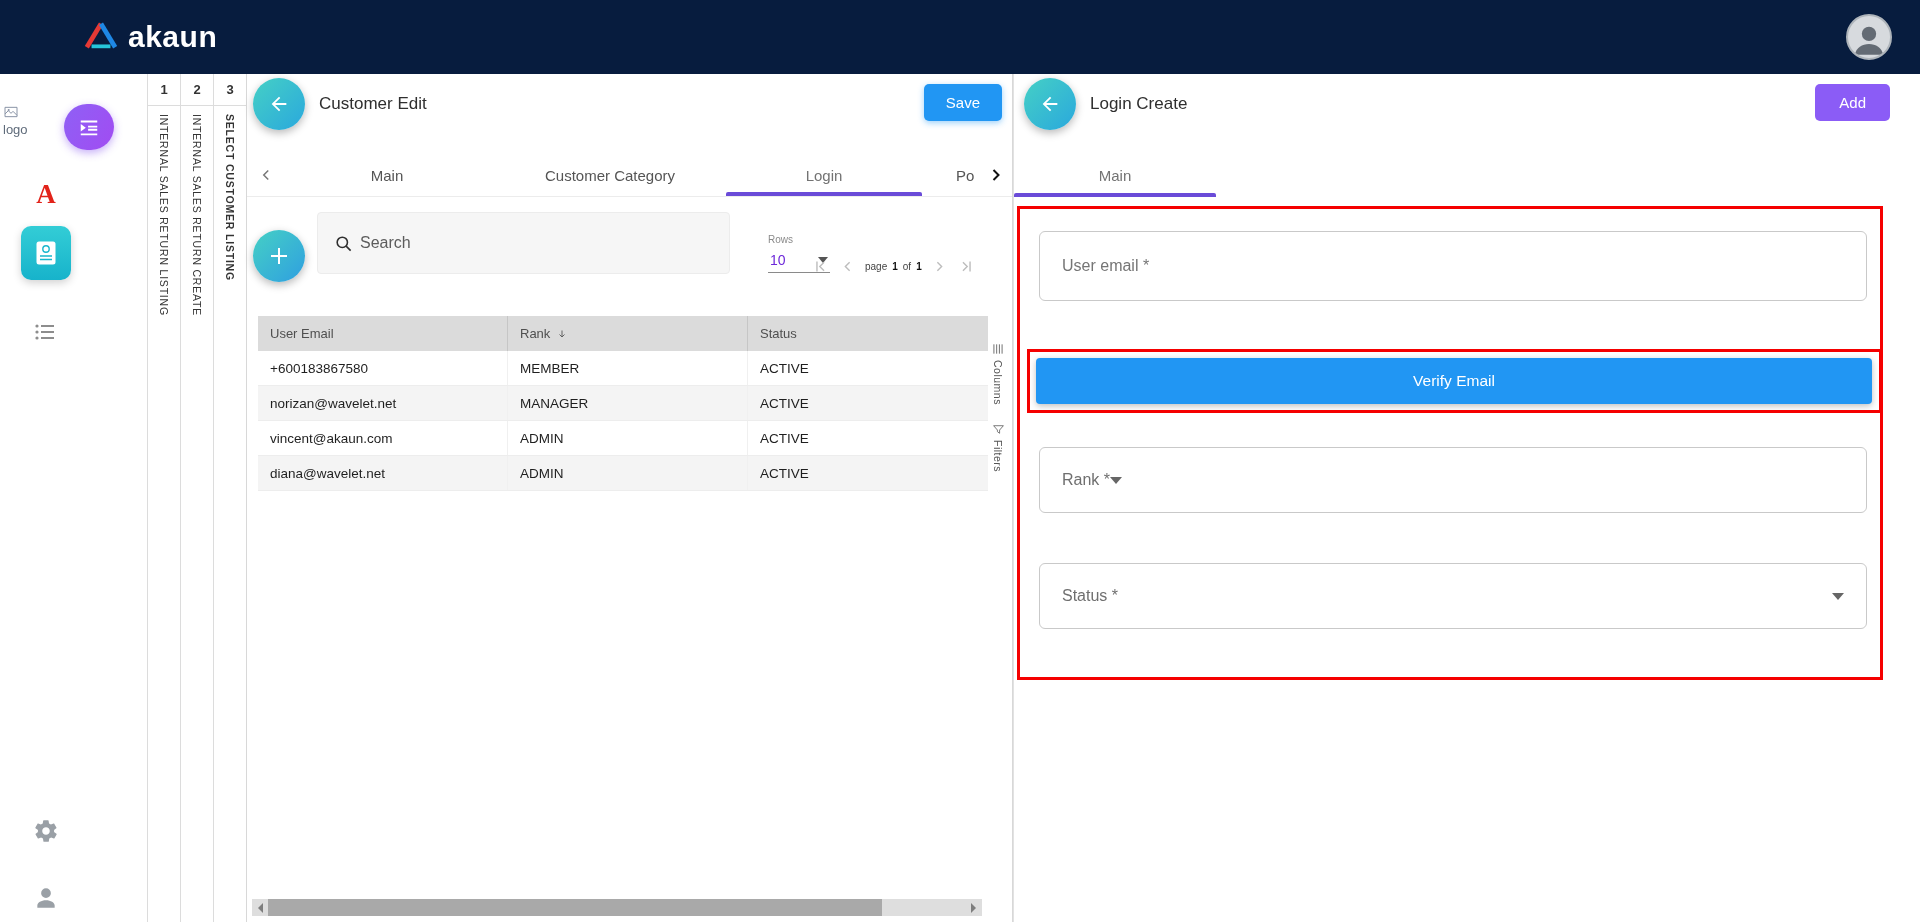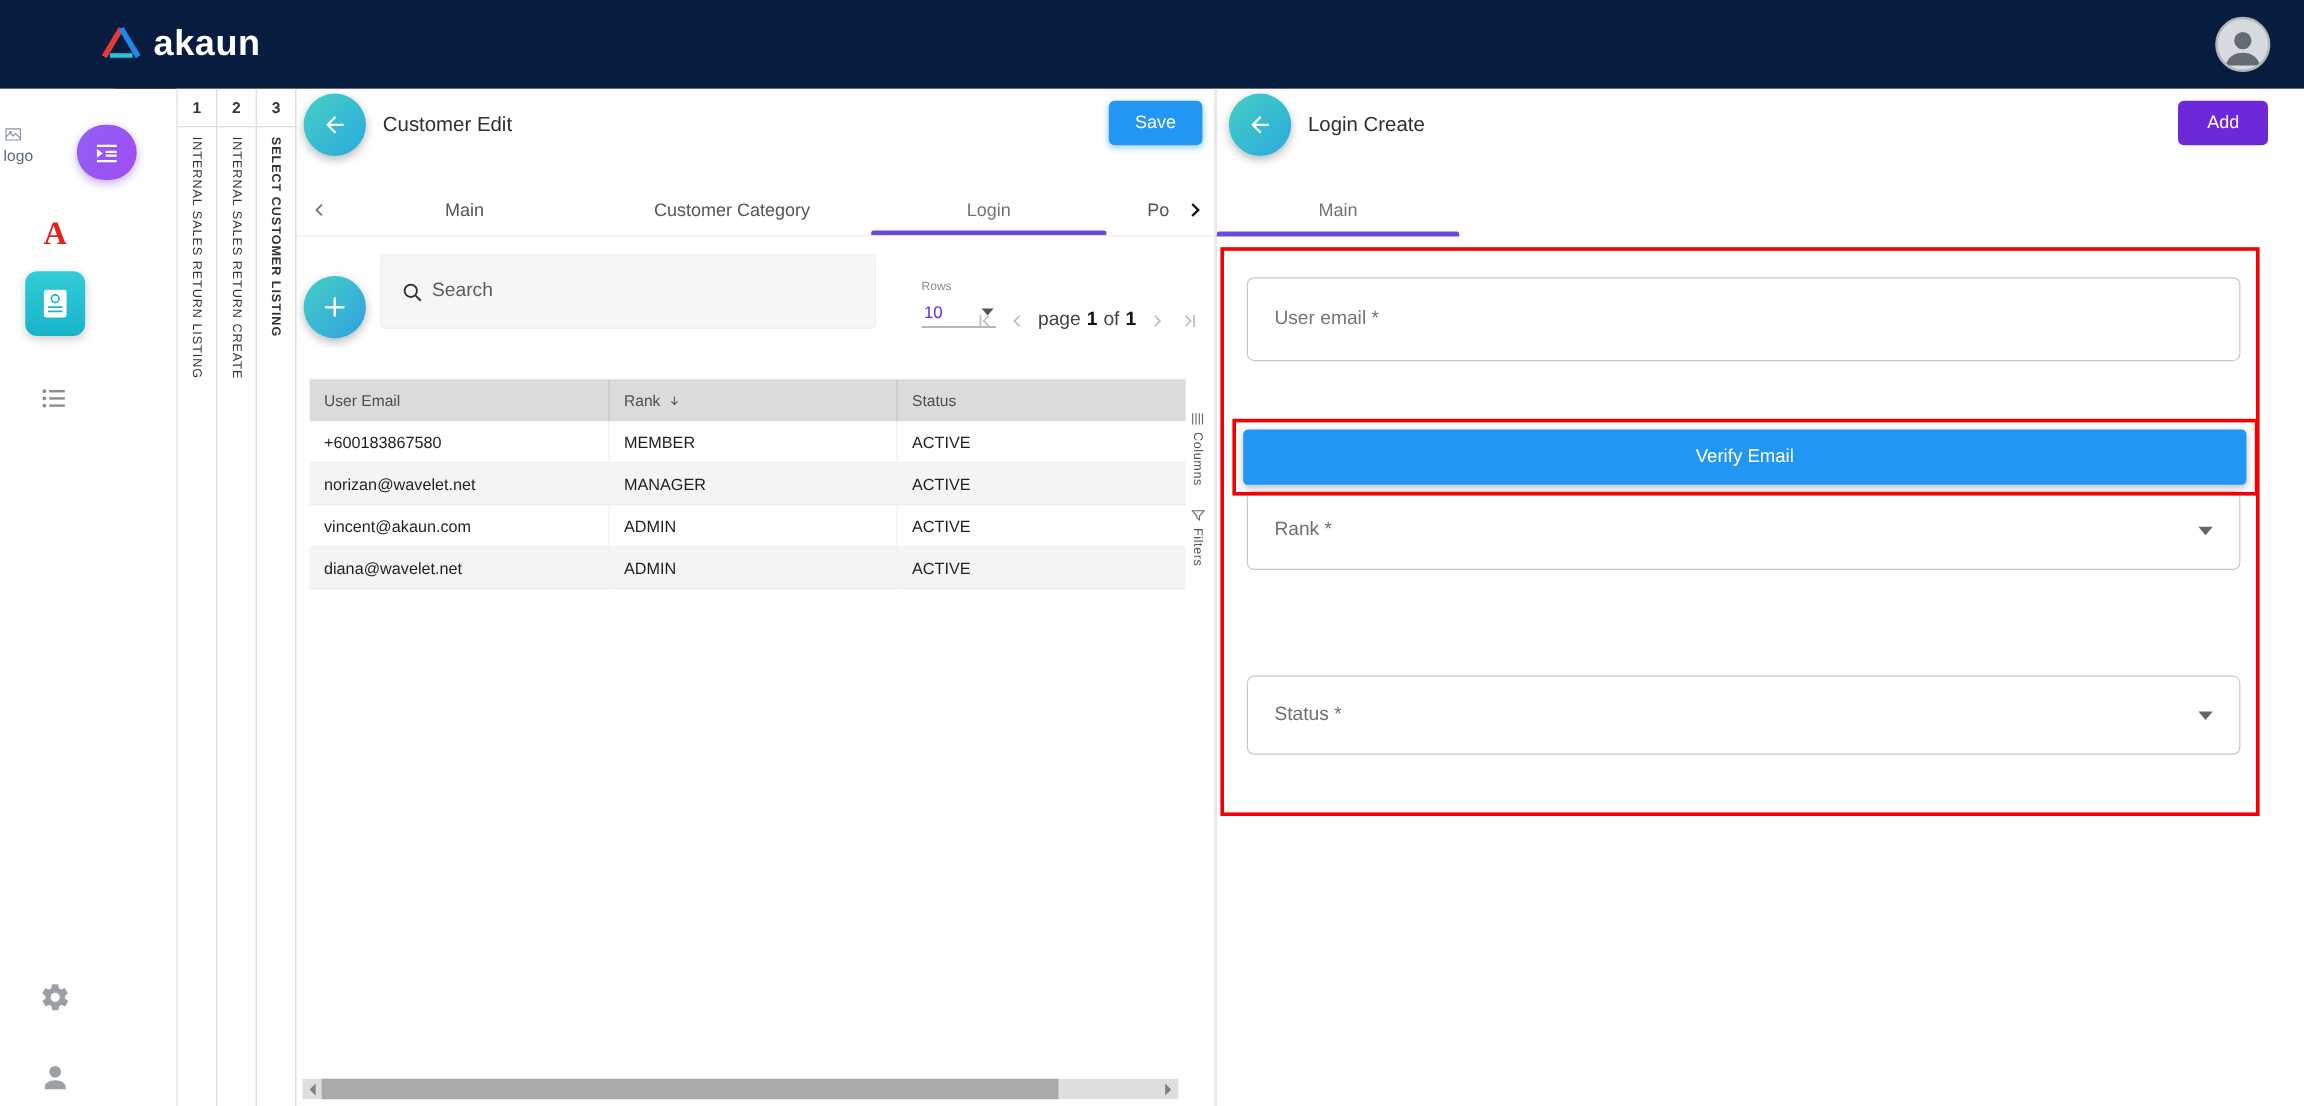--- a/index.html
+++ b/index.html
@@ -48,21 +48,21 @@
   .panel-right { left:1013px; width:907px; }
 
   .back-btn { position:absolute; width:52px; height:52px; border-radius:50%;
               background:linear-gradient(135deg,#45d0c5,#2aa8dd); box-shadow:0 3px 8px rgba(0,0,0,.28);
               display:flex; align-items:center; justify-content:center; cursor:pointer; border:none; }
   .panel-title { position:absolute; top:20px; font-size:17px; color:#2f2f2f; }
 
   .save-btn { position:absolute; right:10px; top:10px; background:#2196f3; color:#fff; border:none;
               border-radius:5px; font-size:15px; padding:10px 22px; cursor:pointer;
               box-shadow:0 2px 6px rgba(33,150,243,.45); font-family:inherit; }
-  .add-btn  { position:absolute; right:30px; top:10px; background:#6d28d9; color:#fff; border:none;
+  .add-btn  { position:absolute; right:30px; top:10px; background:#8b5cf6; color:#fff; border:none;
               border-radius:5px; font-size:15px; padding:10px 24px; cursor:default; font-family:inherit; }
 
   
   .tabs-row { position:absolute; top:80px; left:0; width:100%; height:43px; }
   .panel-left .tabs-row { border-bottom:1px solid #ececec; }
   .tabs-scroll { position:absolute; left:36px; right:34px; top:0; height:100%; overflow:hidden; }
   .tab { position:absolute; top:0; height:100%; display:flex; align-items:center; justify-content:center;
          font-size:15px; color:#555; cursor:pointer; }
   .tab.active { color:#737373; font-weight:500; }
   .tab.active::after { content:""; position:absolute; bottom:0; left:0; right:0; height:4px;
@@ -81,21 +81,21 @@
   .search-box input::placeholder { color:#5c5c5c; }
 
   .rows-group { position:absolute; left:489px; top:160px; width:62px;margin-left:32px; }
   .rows-label { font-size:10px; color:#8a8a8a; }
   .rows-select { margin-top:5px; border-bottom:1px solid #8a8a8a; display:flex; align-items:center;
                  justify-content:space-between; padding:2px 2px 4px 2px; font-size:14px; color:#6d28d9; cursor:pointer; }
   .caret-sm { width:0; height:0; border-left:5px solid transparent; border-right:5px solid transparent;
               border-top:6px solid #555; }
 
   .pagination { position:absolute; left:564px; top:184px; display:flex; align-items:center; gap:8px;
-                font-size:16px; color:#444; }
+                font-size:10px; color:#444; }
   .pg-btn { background:none; border:none; padding:0 1px; cursor:pointer; display:flex; align-items:center; }
   .page-ind { display:flex; align-items:center; gap:5px; white-space:nowrap; }
   .page-ind b { color:#111; }
 
   
   .grid { position:absolute; left:11px; top:242px; width:730px; font-size:13.5px; }
   .thead { display:flex; background:#dbdbdb; height:35px; color:#4f4f4f; font-size:13px; }
   .th { display:flex; align-items:center; gap:6px; padding-left:12px; border-right:1px solid #c6c6c6; cursor:pointer; }
   .th:last-child { border-right:none; }
   .tr { display:flex; height:35px; align-items:center; color:#1f1f1f; border-bottom:1px solid #ededed; cursor:pointer; }
@@ -117,21 +117,21 @@
   .sb-arrow { width:16px; display:flex; align-items:center; justify-content:center; cursor:pointer; }
   .tri-l { width:0; height:0; border:5px solid transparent; border-right-color:#7e7e7e; margin-right:4px; }
   .tri-r { width:0; height:0; border:5px solid transparent; border-left-color:#7e7e7e; margin-left:4px; }
 
   
   .field { position:absolute; left:25px; width:828px; border:1px solid #c9c9c9; border-radius:6px;
            background:#fff; display:flex; align-items:center; padding:0 22px; color:#6f6f6f; font-size:16px; }
   .field input { border:none; outline:none; width:100%; font-size:16px; color:#0f172a; font-family:inherit; }
   .field input::placeholder { color:#757575; }
   .f-email  { top:157px; height:70px; }
-  .f-rank   { top:335px; height:66px; cursor:pointer; justify-content:space-between; }
+  .f-rank   { top:373px; height:66px; cursor:pointer; }
   .f-status { top:489px; height:66px; cursor:pointer; justify-content:space-between; }
   .caret-dd { width:0; height:0; border-left:6px solid transparent; border-right:6px solid transparent;
               border-top:7px solid #666; }
   .verify-btn { position:absolute; left:22px; top:284px; width:836px; height:46px; background:#2196f3;
                 color:#fff; border:none; border-radius:4px; font-size:15.5px; cursor:pointer;
                 box-shadow:0 2px 6px rgba(0,0,0,.25); font-family:inherit; }
 
   
   .anno { position:absolute; border:3px solid #f50000; pointer-events:none; }
   .anno-outer { left:3px;  top:132px; width:866px; height:474px; }

